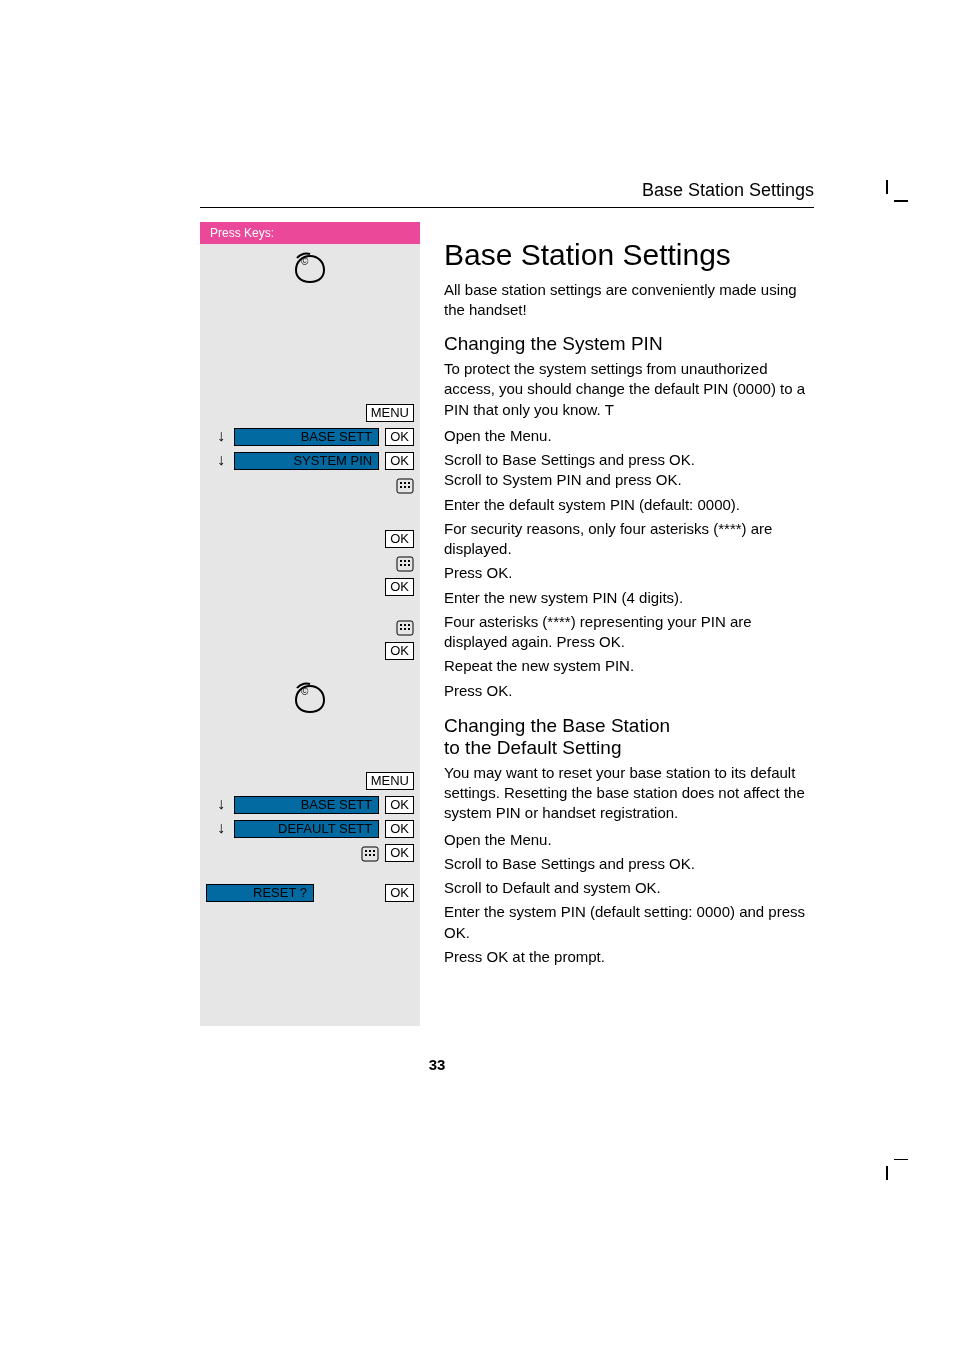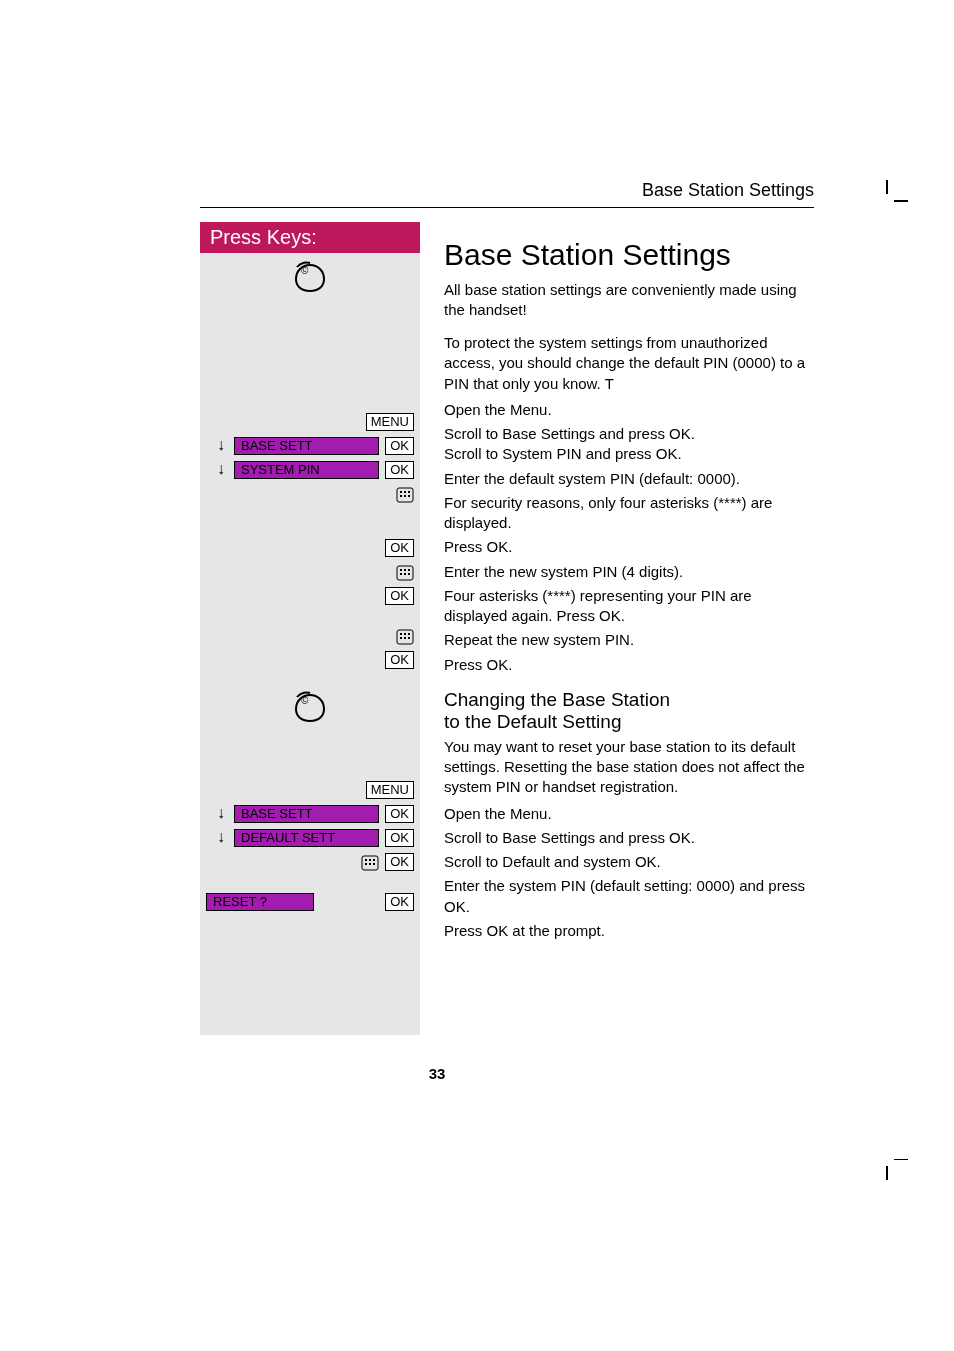--- a/index.html
+++ b/index.html
@@ -62,23 +62,23 @@
     display: flex;
     margin-left: 140px;
     margin-right: 80px;
     gap: 24px;
   }
   .keycol {
     flex: 0 0 220px;
     background: #e6e6e6;
   }
   .keycol-header {
-    background: #be185d;
+    background: #ec4899;
     color: #fff;
-    font-size: 20px;
+    font-size: 12px;
     padding: 4px 10px;
   }
   .handset-icon-cell {
     text-align: center;
     padding: 6px 0 2px 0;
   }
   .handset-svg {
     display: inline-block;
   }
   .keyrow {
@@ -100,26 +100,26 @@
   }
   .arrow-down {
     font-size: 16px;
     font-weight: bold;
     width: 14px;
     text-align: center;
     line-height: 1;
   }
   .display-box {
     font-size: 13px;
-    background: #a21caf;
+    background: #0369a1;
     border: 1px solid #000;
     padding: 1px 6px;
     line-height: 1.1;
     flex: 1;
-    text-align: left;
+    text-align: right;
   }
   .display-box.noflex { flex: 0 0 auto; min-width: 60px; }
   .keypad-icon {
     width: 18px;
     height: 16px;
     display: inline-block;
     vertical-align: middle;
   }
   .txtcol {
     flex: 1;
@@ -313,20 +313,21 @@
       </div>
 
       <div style="height:120px"></div>
     </div>
 
     <div class="txtcol">
       <div style="height:12px"></div>
       <div class="h1">Base Station Settings</div>
       <p class="intro">All base station settings are conveniently made using the handset!</p>
 
+      <div class="h2">Changing the System PIN</div>
       <p class="step">To protect the system settings from unauthorized access, you should change the default PIN (0000) to a PIN that only you know. T</p>
       <p class="step" style="margin-top:6px">Open the Menu.</p>
       <p class="step" style="margin-top:4px">Scroll to Base Settings and press OK.</p>
       <p class="step" style="">Scroll to System PIN and press OK.</p>
       <p class="step" style="margin-top:4px">Enter the default system PIN (default: 0000).</p>
       <p class="step" style="margin-top:4px">For security reasons, only four asterisks (****) are displayed.</p>
       <p class="step" style="margin-top:4px">Press OK.</p>
       <p class="step" style="margin-top:4px">Enter the new system PIN (4 digits).</p>
       <p class="step" style="margin-top:4px">Four asterisks (****) representing your PIN are displayed again. Press OK.</p>
       <p class="step" style="margin-top:4px">Repeat the new system PIN.</p>

